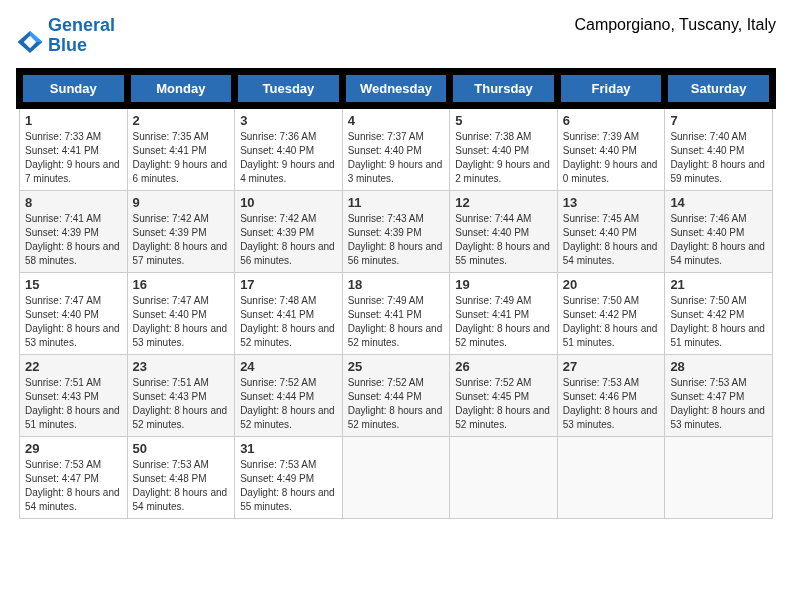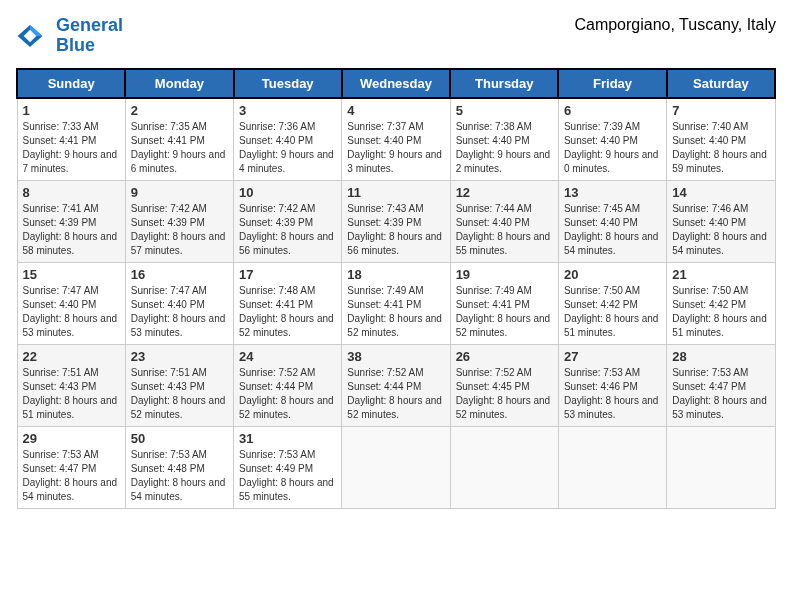--- a/index.html
+++ b/index.html
@@ -11,22 +11,22 @@
       padding: 16px;
     }
     .header {
       display: flex;
       justify-content: space-between;
       align-items: flex-start;
       margin-bottom: 12px;
     }
     .logo {
       display: flex;
-      align-items: center;
-      gap: 12px;
+      align-items: flex-end;
+      gap: 4px;
     }
     .logo-text {
       font-size: 18px;
       font-weight: bold;
       color: #333;
       line-height: 1.1;
     }
     .logo-text span {
       color: #1a6bb5;
     }
@@ -51,21 +51,21 @@
       border-collapse: collapse;
       table-layout: fixed;
     }
     thead tr th {
       background-color: #2a6db5;
       color: #fff;
       text-align: center;
       padding: 6px 4px;
       font-size: 13px;
       font-weight: bold;
-      border: 2px solid #000000;
+      border: 7px solid #000000;
     }
     tbody tr td {
       vertical-align: top;
       border: 1px solid #ccc;
       padding: 4px 5px;
       font-size: 10.5px;
       color: #333;
       background: #fff;
       height: 82px;
     }
@@ -221,21 +221,21 @@
       </td>
       <td>
         <span class="day-num">23</span>
         <div class="day-info">Sunrise: 7:51 AM<br>Sunset: 4:43 PM<br>Daylight: 8 hours and 52 minutes.</div>
       </td>
       <td>
         <span class="day-num">24</span>
         <div class="day-info">Sunrise: 7:52 AM<br>Sunset: 4:44 PM<br>Daylight: 8 hours and 52 minutes.</div>
       </td>
       <td>
-        <span class="day-num">38</span>
+        <span class="day-num">25</span>
         <div class="day-info">Sunrise: 7:52 AM<br>Sunset: 4:44 PM<br>Daylight: 8 hours and 52 minutes.</div>
       </td>
       <td>
         <span class="day-num">26</span>
         <div class="day-info">Sunrise: 7:52 AM<br>Sunset: 4:45 PM<br>Daylight: 8 hours and 52 minutes.</div>
       </td>
       <td>
         <span class="day-num">27</span>
         <div class="day-info">Sunrise: 7:53 AM<br>Sunset: 4:46 PM<br>Daylight: 8 hours and 53 minutes.</div>
       </td>

